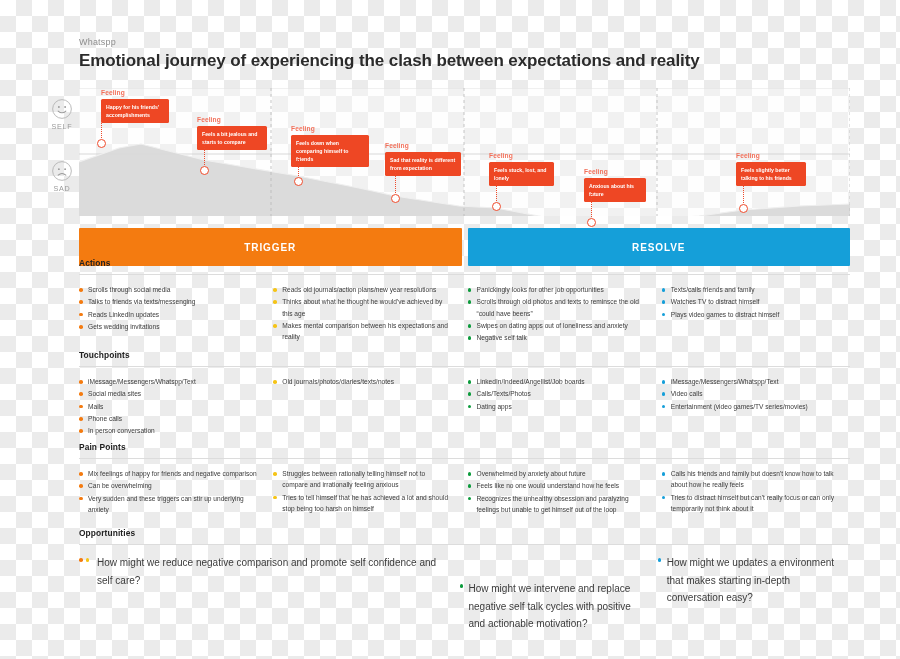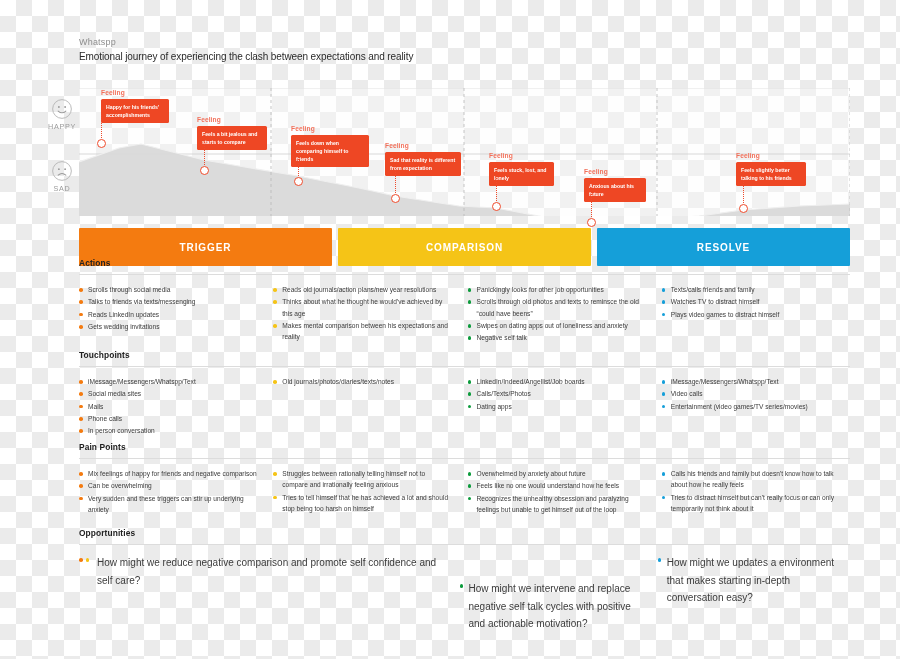--- a/index.html
+++ b/index.html
@@ -22,21 +22,21 @@
     background-position: 0 0, 16px 16px;
   }
 
   
   .hdr-scenario {
     position: absolute; left: 79px; top: 37px;
     font-size: 9px; color: #8e8e8e; letter-spacing: .2px;
   }
   .hdr-title {
     position: absolute; left: 79px; top: 51px;
-    font-size: 10px; font-weight: normal; color: #2b2b2b; letter-spacing: -.1px;
+    font-size: 17px; font-weight: bold; color: #2b2b2b; letter-spacing: -.1px;
   }
 
   
   .graph {
     position: absolute; left: 79px; top: 88px;
     width: 771px; height: 128px;
   }
   .graph-bg { position:absolute; left:0; top:0; width:100%; height:100%; }
   .mood-axis {
     position: absolute; left: 44px; top: 88px; width: 36px; height: 128px;
@@ -116,21 +116,21 @@
 <div class="hdr-title">Emotional journey of experiencing the clash between expectations and reality</div>
 
 <div class="mood-axis">
   <div class="mood happy">
     <svg class="mood-face" viewBox="0 0 24 24">
       <circle cx="12" cy="12" r="10.2" fill="none" stroke="#b5b5b5" stroke-width="1"></circle>
       <circle cx="8.6" cy="9.8" r="1" fill="#9a9a9a"></circle>
       <circle cx="15.4" cy="9.8" r="1" fill="#9a9a9a"></circle>
       <path d="M7.8 14.2 Q12 18 16.2 14.2" fill="none" stroke="#9a9a9a" stroke-width="1.1" stroke-linecap="round"></path>
     </svg>
-    <div class="mood-label">HAPPY</div>
+    <div class="mood-label">SELF</div>
   </div>
   <div class="mood sad">
     <svg class="mood-face" viewBox="0 0 24 24">
       <circle cx="12" cy="12" r="10.2" fill="none" stroke="#b5b5b5" stroke-width="1"></circle>
       <circle cx="8.6" cy="10" r="1" fill="#9a9a9a"></circle>
       <circle cx="15.4" cy="10" r="1" fill="#9a9a9a"></circle>
       <path d="M7.8 16.6 Q12 12.8 16.2 16.6" fill="none" stroke="#9a9a9a" stroke-width="1.1" stroke-linecap="round"></path>
     </svg>
     <div class="mood-label">SAD</div>
   </div>
@@ -189,21 +189,20 @@
           <div class="fpt-kicker" style="left: 657px; top: 64px;">Feeling</div>
           <div class="fpt-box" style="left: 657px; top: 74px; width: 70px;">Feels slightly better talking to his friends</div>
           <div class="fpt-stem" style="left: 664px; top: 90px; height: 25px;"></div>
           <div class="fpt-ring" style="left: 659.5px; top: 115.5px;"></div>
         </div>
       </div>
 </div>
 
 <div class="phases" id="phases">
       <div class="phase" style="background: rgb(244, 123, 16);">TRIGGER</div>
-      <div class="phase" style="background: rgb(245, 196, 23);">COMPARISON</div>
       <div class="phase" style="background: rgb(21, 159, 217);">RESOLVE</div>
     </div>
 
 <div class="row row-touchpoints" id="row-1">
       <div class="row-title">Touchpoints</div>
       <div class="row-rule"></div>
       <div class="cols">
         <div class="col">
           <div class="bullet-li"><span class="dot" style="background: rgb(244, 123, 16);"></span><span>iMessage/Messengers/Whatspp/Text</span></div>
           <div class="bullet-li"><span class="dot" style="background: rgb(244, 123, 16);"></span><span>Social media sites</span></div>

